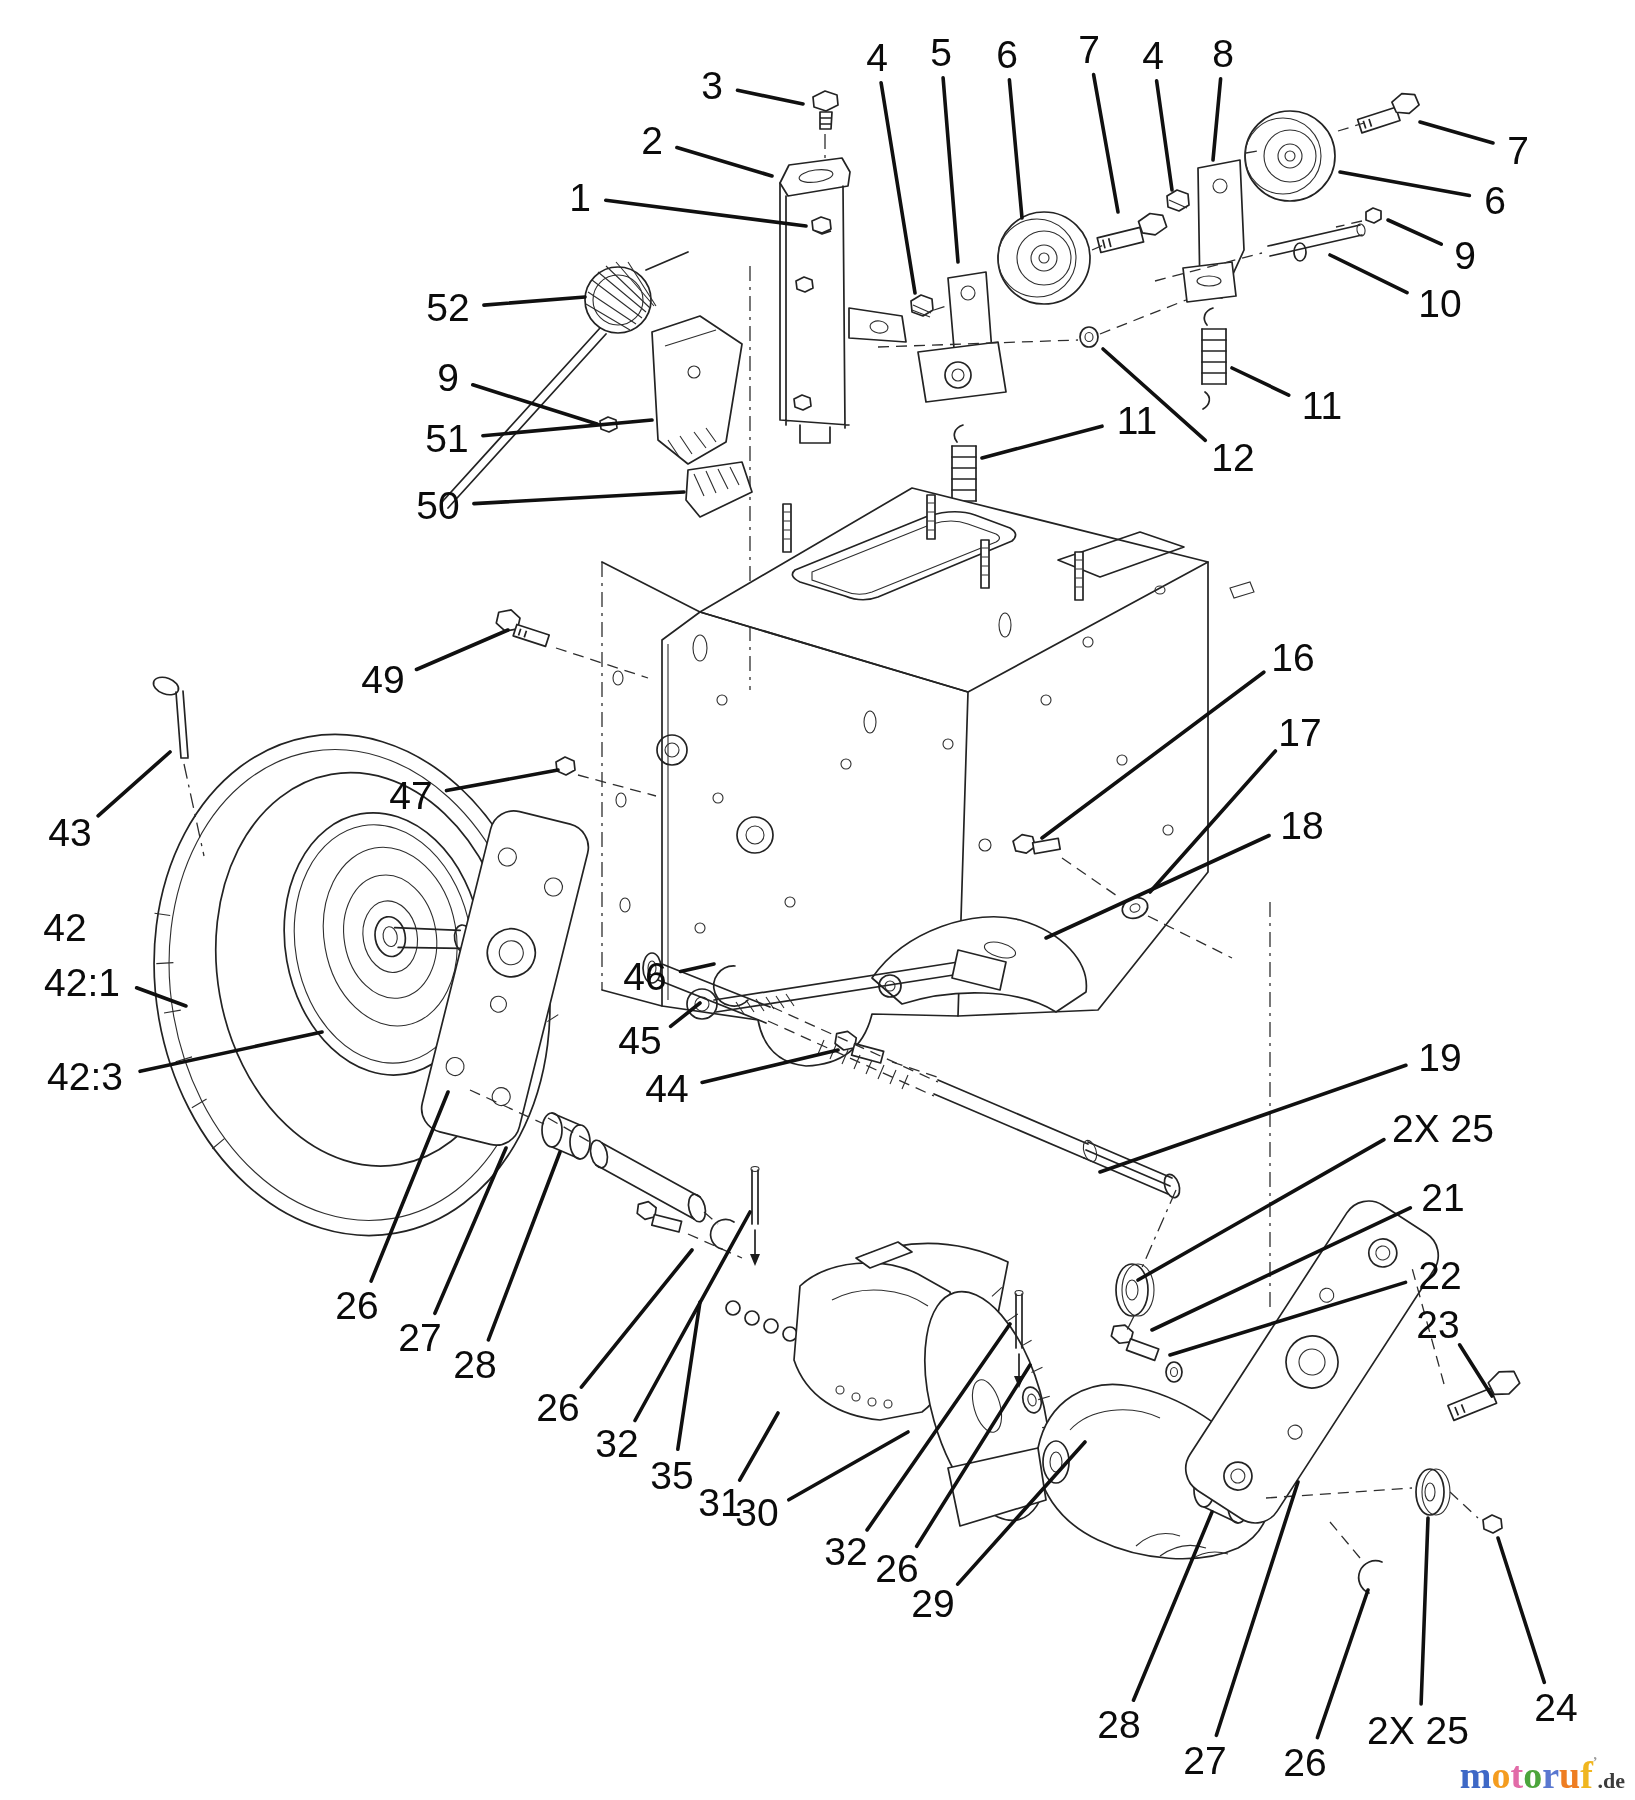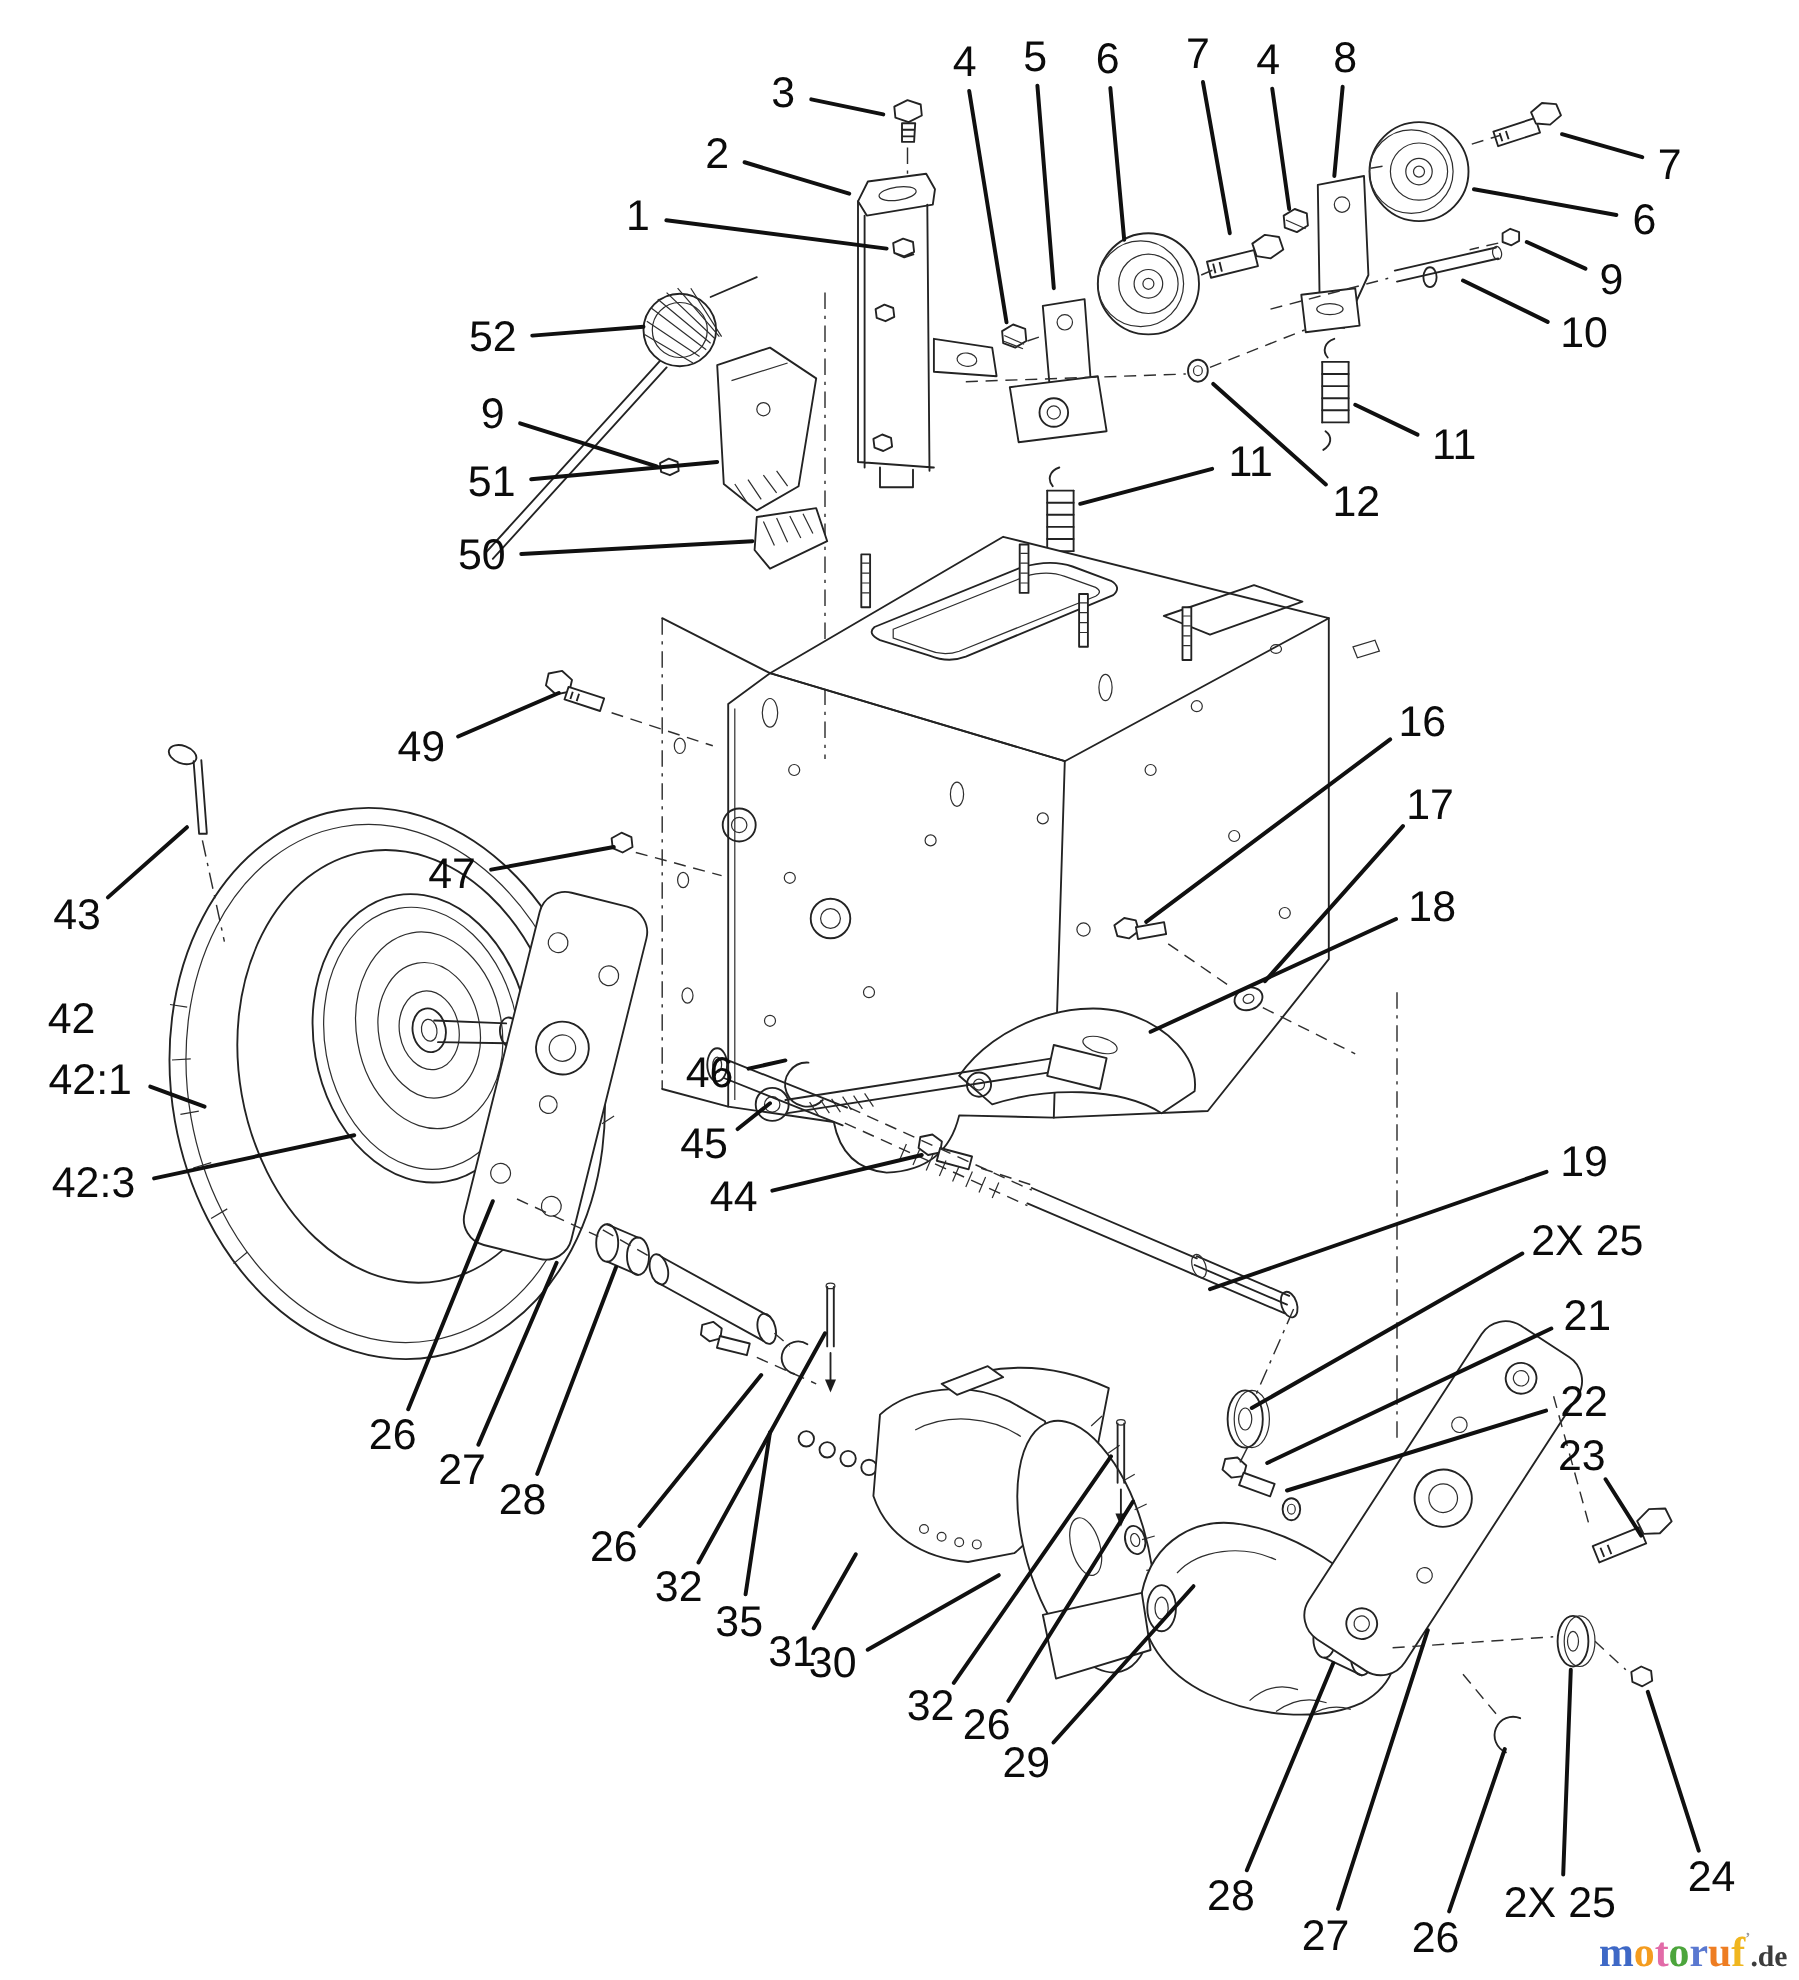--- a/index.html
+++ b/index.html
@@ -8,21 +8,21 @@
   svg{position:absolute;left:0;top:0;}
   .ln{fill:none;stroke:#232323;stroke-width:1.7;stroke-linecap:round;stroke-linejoin:round;}
   .fw{fill:#ffffff;stroke:#232323;stroke-width:1.7;stroke-linejoin:round;}
   .thin{fill:none;stroke:#2e2e2e;stroke-width:1.1;}
   .dash{fill:none;stroke:#2e2e2e;stroke-width:1.3;stroke-dasharray:11 7;}
   .dashdot{fill:none;stroke:#2e2e2e;stroke-width:1.3;stroke-dasharray:15 6 3 6;}
   .leader{stroke:#101010;stroke-width:3.6;stroke-linecap:round;}
   .callout{font-family:"Liberation Sans",sans-serif;font-size:39px;fill:#0b0b0b;}
   #logo{position:absolute;right:10px;bottom:6px;font-family:"Liberation Serif",serif;
         font-weight:bold;font-size:38px;line-height:1;white-space:nowrap;}
-  #logo .de{font-size:27px;color:#3c3c3c;}
+  #logo .de{font-size:22px;color:#3c3c3c;}
   #logo .tm{font-size:14px;color:#9a9a9a;vertical-align:top;}
 </style>
 </head>
 <body>
 
 <div class="stage">
 <svg id="diagram" width="1635" height="1800" viewBox="0 0 1635 1800">
 
   <g>
 

